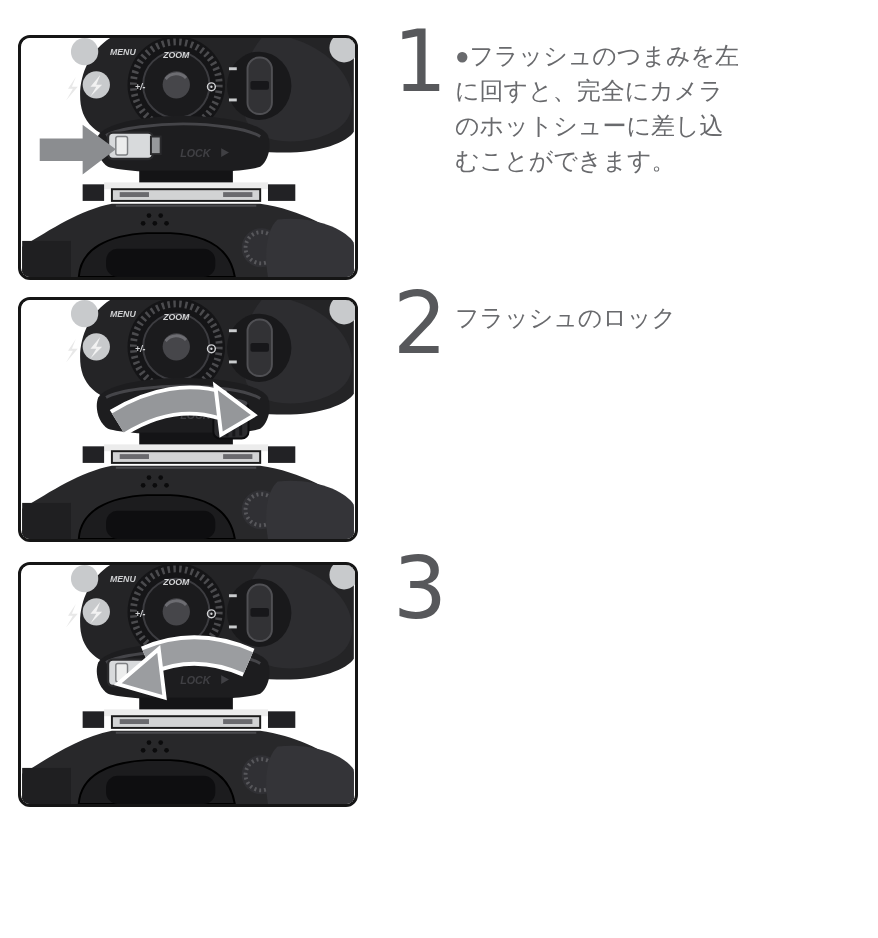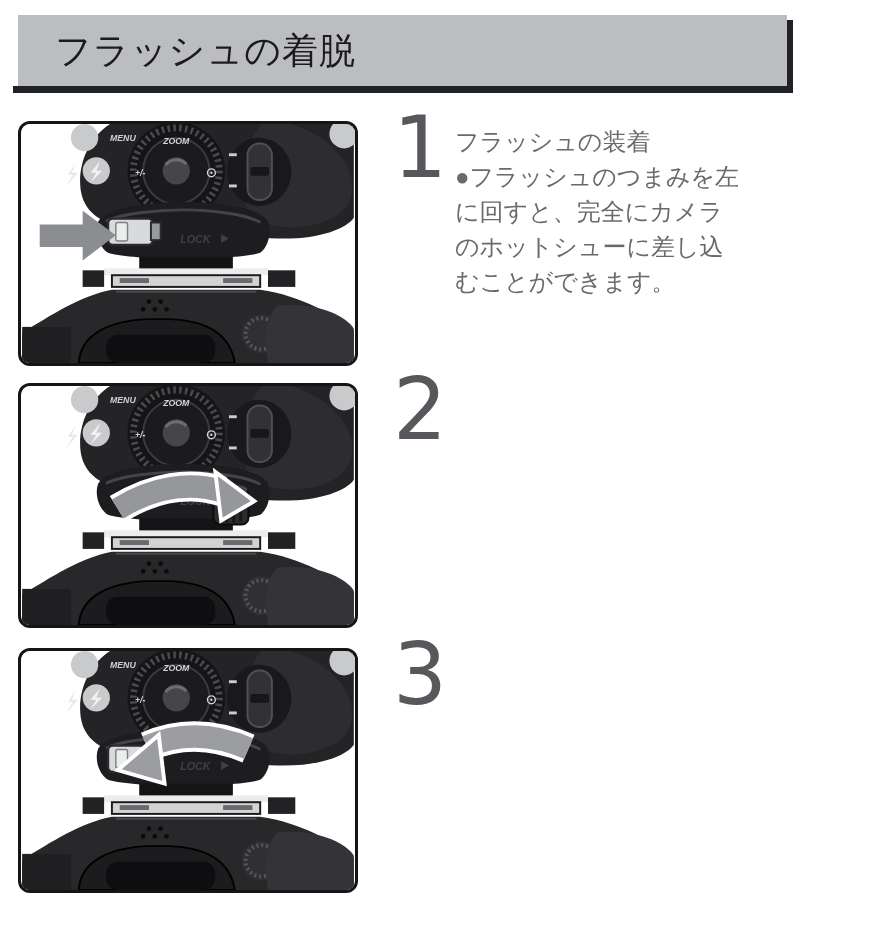--- a/index.html
+++ b/index.html
@@ -152,61 +152,54 @@
     <g id="arrow-curve-left">
       <path d="M232,100 C195,84 160,84 128,98" stroke="#ffffff" stroke-width="31" fill="none"></path>
       <path d="M232,100 C195,84 160,84 128,98" stroke="#9b9da0" stroke-width="23" fill="none"></path>
       <polygon points="98,122 140,86 146,136" fill="#9b9da0" stroke="#ffffff" stroke-width="4"></polygon>
     </g>
   </defs>
 </svg>
 
 <div class="page">
 
-  <div class="title-wrap">
-    <div class="title-bar">
-      <h1 class="page-title">フラッシュの着脱</h1>
-    </div>
-    <div class="title-shadow-bottom"></div>
-    <div class="title-shadow-right"></div>
-  </div>
 
   <div class="steps">
 
     <section class="step s1">
       <figure class="photo">
         <svg class="photo-svg" viewBox="0 0 340 245" role="img">
           <use href="#cam-base"></use>
           <use href="#lever-left"></use>
           <use href="#arrow-straight"></use>
         </svg>
       </figure>
       <div class="step-info">
         <div class="step-number">1</div>
         <div class="step-texts">
-          <div class="step-heading">フラッシュの装着</div>
           <p class="step-body">●フラッシュのつまみを左
 に回すと、完全にカメラ
 のホットシューに差し込
 むことができます。</p>
         </div>
       </div>
     </section>
 
     <section class="step s2">
       <figure class="photo">
         <svg class="photo-svg" viewBox="0 0 340 245" role="img">
           <use href="#cam-base"></use>
           <use href="#knob-right"></use>
           <use href="#arrow-curve-right"></use>
         </svg>
       </figure>
       <div class="step-info">
         <div class="step-number">2</div>
         <div class="step-texts">
+          <div class="step-heading">フラッシュのロック</div>
         </div>
       </div>
     </section>
 
     <section class="step s3">
       <figure class="photo">
         <svg class="photo-svg" viewBox="0 0 340 245" role="img">
           <use href="#cam-base"></use>
           <use href="#lever-left"></use>
           <use href="#arrow-curve-left"></use>

